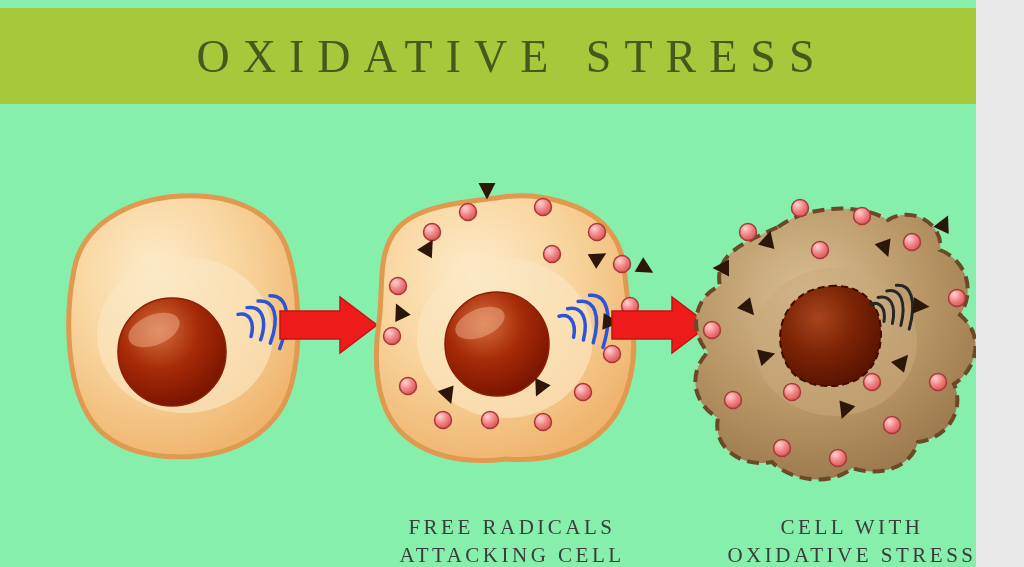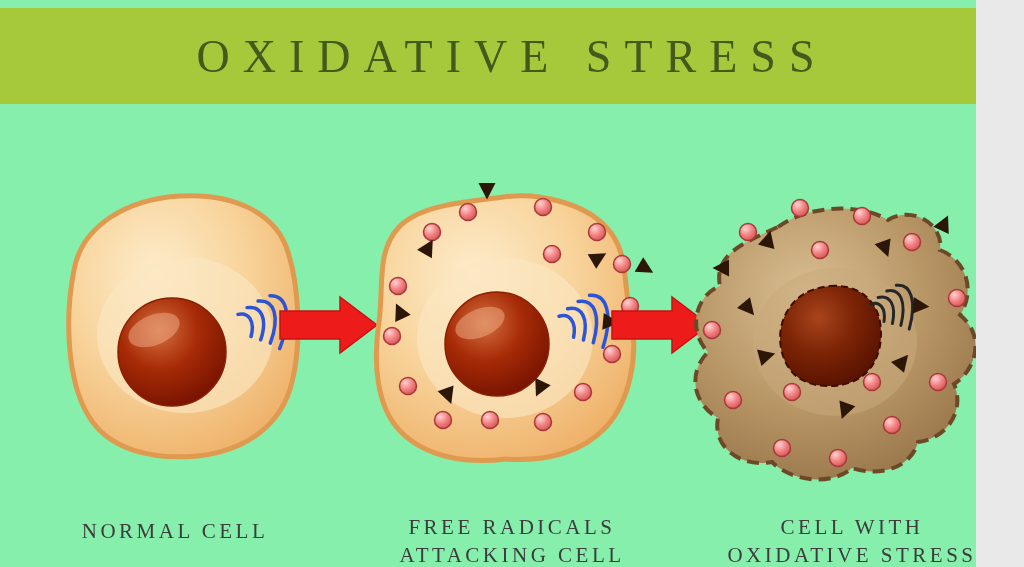--- a/index.html
+++ b/index.html
@@ -169,19 +169,18 @@
         <use href="#tri" transform="translate(920,306) rotate(95)"></use>
         <use href="#tri" transform="translate(902,362) rotate(40)"></use>
         <use href="#tri" transform="translate(845,410) rotate(200)"></use>
         <use href="#tri" transform="translate(766,356) rotate(75)"></use>
         <use href="#tri" transform="translate(944,224) rotate(25)"></use>
         <use href="#tri" transform="translate(748,308) rotate(140)"></use>
       </g>
     </g>
   </svg>
 
-  <div class="stage-label label-normal">NORMAL CELL</div>
   <div class="stage-label label-attacking">FREE RADICALS
 ATTACKING CELL</div>
   <div class="stage-label label-stressed">CELL WITH
 OXIDATIVE STRESS</div>
 
 </div>
 
 </body></html>

